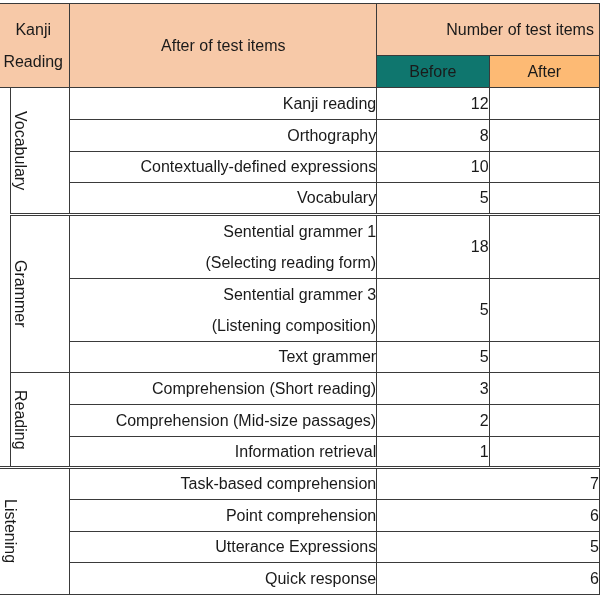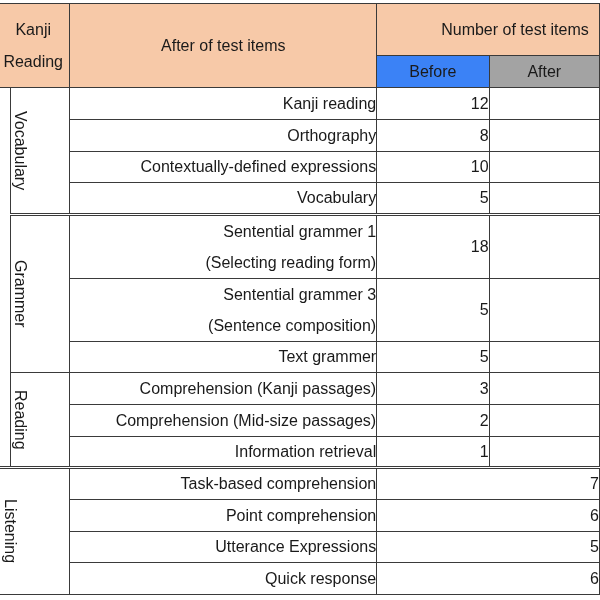--- a/index.html
+++ b/index.html
@@ -1,22 +1,22 @@
 <!DOCTYPE html>
 <html><head>
 <meta charset="utf-8">
 <style>
   html, body { margin:0; padding:0; background:#ffffff; }
   body { width:600px; height:600px; overflow:hidden; position:relative; font-family:"Liberation Sans", sans-serif; color:#1a1a1a; }
   .wrap { position:absolute; left:-44px; top:3px; }
   table { border-collapse:collapse; font-size:16px; }
   td, th { border:1px solid #3a3a3a; padding:0; font-weight:normal; }
   th.hdr { background:#f7c9a8; }
-  th.before { background:#3b82f6; }
-  th.after { background:#a3a3a3;margin-top:27px; }
+  th.before { background:#0f766e; }
+  th.after { background:#fdba74;margin-top:27px; }
   .sec { width:60px; }
   .vert { writing-mode:vertical-rl; text-align:center; font-size:16px; }
   td.item { padding-left:11px; text-align:right; }
   td.num { text-align:right; }
   .dbl-top td { border-top:3px double #3a3a3a; }
 </style>
 </head>
 <body>
 
 <div class="wrap">
@@ -28,21 +28,21 @@
         <col style="width:129px">
         <col style="width:130px">
   </colgroup>
   <tbody>
         <tr style="height:52px">
     <th class="hdr" colspan="2" rowspan="2" style="line-height:32px; text-align:center; padding-left:40px">
       <span>Kanji</span><br>
       <span>Reading</span>
     </th>
     <th class="hdr" rowspan="2">After of test items</th>
-    <th class="hdr" colspan="2" style="text-align:left; padding-left:64px"><span>Number of test items</span></th>
+    <th class="hdr" colspan="2" style="text-align:center; padding-left:64px"><span>Number of test items</span></th>
   </tr>
   <tr style="height:32px">
     <th class="before">Before</th>
     <th class="after">After</th>
   </tr>
 
   <tr style="height:32px">
     <td rowspan="10" style="border-bottom:none"></td>
     <td rowspan="4" class="sec">
             <div class="vert">Vocabulary</div>
@@ -74,36 +74,36 @@
     <td class="item" style="line-height:31px">
       <span>Sentential grammer 1</span><br>
       <span>(Selecting reading form)</span>
     </td>
     <td class="num">18</td>
     <td></td>
   </tr>
   <tr style="height:63px">
     <td class="item" style="line-height:31px">
       <span>Sentential grammer 3</span><br>
-      <span>(Sentence composition)</span>
+      <span>(Listening composition)</span>
     </td>
     <td class="num">5</td>
     <td></td>
   </tr>
   <tr style="height:31px">
     <td class="item">Text grammer</td>
     <td class="num">5</td>
     <td></td>
   </tr>
 
   <tr style="height:32px">
     <td rowspan="3" class="sec">
             <div class="vert">Reading</div>
           </td>
-    <td class="item">Comprehension (Kanji passages)</td>
+    <td class="item">Comprehension (Short reading)</td>
     <td class="num">3</td>
     <td></td>
   </tr>
   <tr style="height:32px">
     <td class="item">Comprehension (Mid-size passages)</td>
     <td class="num">2</td>
     <td></td>
   </tr>
   <tr style="height:31px">
     <td class="item">Information retrieval</td>

